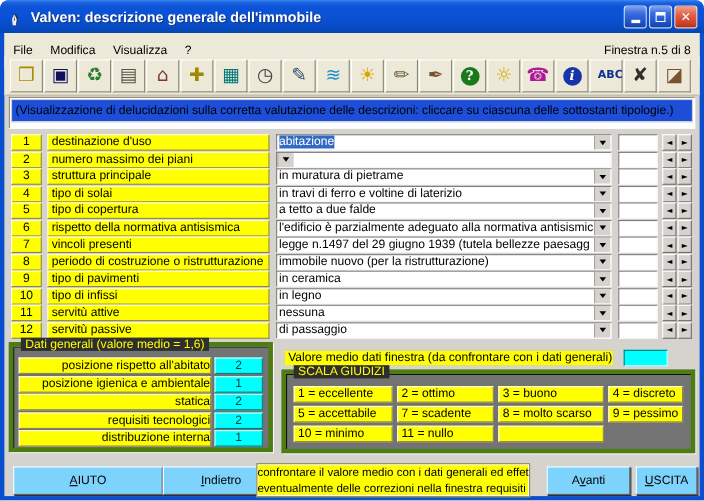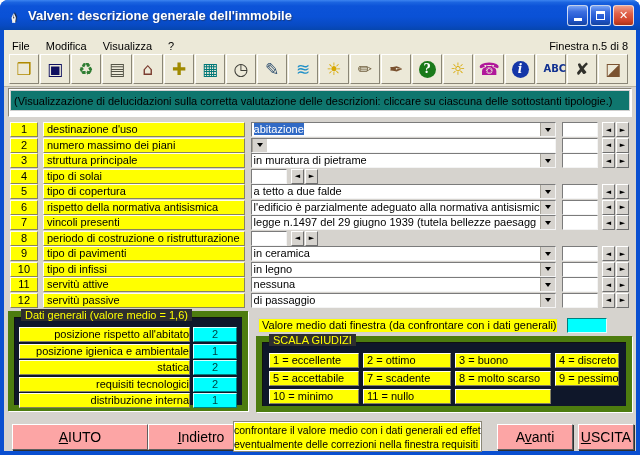--- a/index.html
+++ b/index.html
@@ -42,21 +42,21 @@
   .tglyph { font-family:"DejaVu Sans",sans-serif; font-size:17px; line-height:1; }
   .tglyph.small { font-size:10px; font-weight:bold; }
   .icon-circle-green, .icon-circle-blue { width:17px; height:17px; border-radius:50%;
     display:flex; align-items:center; justify-content:center; color:#fff !important;
     font-weight:bold; font-size:12px; font-family:"DejaVu Serif",serif; }
   .icon-circle-green { background:#1a7a1a; }
   .icon-circle-blue  { background:#1436a8; font-style:italic; }
 
   .banner { position:absolute; top:58px; left:4px; width:624px; height:29px; background:#fff;
     border:1px solid; border-color:#8a8676 #fff #fff #8a8676; padding:1px; }
-  .banner-label { background:#0f766e; height:21px; line-height:20px; padding-left:3px;
+  .banner-label { background:#1d4ed8; height:21px; line-height:20px; padding-left:3px;
     border:1px solid #d0d0d0; white-space:nowrap; overflow:hidden; }
 
   
   .rows { position:absolute; top:92px; left:6px; width:620px; }
   .row { display:flex; height:15px; margin-bottom:0.5px; align-items:stretch; }
   .numbox { width:28px; background:#ffff00; border:1px solid; border-color:#fffef0 #87835f #87835f #fffef0;
     text-align:center; line-height:13px; margin-right:5px; }
   .labelbox { width:202px; background:#ffff00; border:1px solid; border-color:#fffef0 #87835f #87835f #fffef0;
     padding-left:3px; line-height:13px; margin-right:6px; white-space:nowrap; overflow:hidden; cursor:pointer; }
   .combo { width:306px; background:#fff; border:1px solid; border-color:#7b7b7b #f4f4f4 #f4f4f4 #7b7b7b;
@@ -67,21 +67,21 @@
     display:flex; align-items:center; justify-content:center; cursor:pointer; }
   .tri { width:0; height:0; border-left:3.5px solid transparent; border-right:3.5px solid transparent;
     border-top:4px solid #000; }
   .minibox { width:36px; background:#fff; border:1px solid; border-color:#7b7b7b #f4f4f4 #f4f4f4 #7b7b7b;
     margin-right:4px; }
   .arrowbtn { width:13px; background:#d6d3ce; border:1px solid; border-color:#fff #6f6f6f #6f6f6f #fff;
     font-family:"DejaVu Sans",sans-serif; font-size:7px; line-height:12px; text-align:center;
     padding:0; cursor:pointer; margin-right:1px; }
 
   
-  .frame { position:absolute; background:#0f172a; border:6px solid #4d7c0f;
+  .frame { position:absolute; background:#737373; border:4px solid #4d7c0f;
     box-shadow:inset 1px 1px 0 #111, 1px 1px 0 #fff; }
   .frame-title { position:absolute; top:-8px; left:7px; background:#2e2e2e; color:#ffff00;
     padding:0 4px; font-size:11px; white-space:nowrap; }
 
   .dg { left:4px; top:281px; width:240px; height:100px; padding:10px 5px 4px 5px; }
   .dg-row { display:flex; height:15px; margin-bottom:1.5px; }
   .dg-label { flex:1; background:#ffff00; border:1px solid; border-color:#fffef0 #87835f #87835f #fffef0;
     text-align:right; line-height:13px; margin-right:3px; white-space:nowrap; overflow:hidden; }
   .dg-value { width:44px; background:#00ffff; border:1px solid; border-color:#d9ffff #00807f #00807f #d9ffff;
     text-align:center; line-height:13px; color:#003f3f; }
@@ -90,23 +90,23 @@
     border:1px solid #cfcfcf; line-height:13px; padding-left:3px; white-space:nowrap; overflow:hidden; }
   .vm-value { position:absolute; left:563px; top:288px; width:40px; height:15px; background:#00ffff;
     border:1px solid; border-color:#00807f #d9ffff #d9ffff #00807f; }
 
   .sg { left:252px; top:306px; width:376px; height:76px; padding:11px 7px 4px 7px; }
   .sg-grid { display:grid; grid-template-columns:90px 88px 96px 1fr; column-gap:4px; row-gap:3px; }
   .sg-cell { height:15px; background:#ffff00; border:1px solid; border-color:#fffef0 #87835f #87835f #fffef0;
     line-height:13px; padding-left:3px; white-space:nowrap; overflow:hidden; }
 
   
-  .fbtn { position:absolute; top:394px; height:26px; background:#fca5a5; border:1px solid;
+  .fbtn { position:absolute; top:394px; height:26px; background:#7dd3fc; border:1px solid;
     border-color:#fff #5f5f5f #5f5f5f #fff; box-shadow:1px 1px 0 #2f2f2f;
-    font-size:14px; text-align:center; line-height:24px; cursor:pointer; }
+    font-size:11px; text-align:center; line-height:24px; cursor:pointer; }
   .fbtn .key { text-decoration:underline; }
   .note { position:absolute; left:229px; top:391px; width:249px; height:31px; background:#ffff00;
     border:1px solid #8a8676; box-shadow:inset 0 0 0 1px #fff; font-size:10.5px; line-height:14px;
     text-align:center; padding-top:1px; white-space:nowrap; overflow:hidden; }
 </style>
 </head>
 <body>
 
 <div class="window">
 
@@ -238,20 +238,26 @@
               <i class="tri"></i>
             </span>
           </div>
         <div class="minibox"></div>
         <button class="arrowbtn">◄</button>
         <button class="arrowbtn">►</button>
       </div>
       <div class="row">
         <div class="numbox">4</div>
         <div class="labelbox">tipo di solai</div>
+        <div class="combo">
+            <span class="combo-text">in travi di ferro e voltine di laterizio</span>
+            <span class="combo-btn">
+              <i class="tri"></i>
+            </span>
+          </div>
         <div class="minibox"></div>
         <button class="arrowbtn">◄</button>
         <button class="arrowbtn">►</button>
       </div>
       <div class="row">
         <div class="numbox">5</div>
         <div class="labelbox">tipo di copertura</div>
         <div class="combo">
             <span class="combo-text">a tetto a due falde</span>
             <span class="combo-btn">
@@ -284,20 +290,26 @@
               <i class="tri"></i>
             </span>
           </div>
         <div class="minibox"></div>
         <button class="arrowbtn">◄</button>
         <button class="arrowbtn">►</button>
       </div>
       <div class="row">
         <div class="numbox">8</div>
         <div class="labelbox">periodo di costruzione o ristrutturazione</div>
+        <div class="combo">
+            <span class="combo-text">immobile nuovo (per la ristrutturazione)</span>
+            <span class="combo-btn">
+              <i class="tri"></i>
+            </span>
+          </div>
         <div class="minibox"></div>
         <button class="arrowbtn">◄</button>
         <button class="arrowbtn">►</button>
       </div>
       <div class="row">
         <div class="numbox">9</div>
         <div class="labelbox">tipo di pavimenti</div>
         <div class="combo">
             <span class="combo-text">in ceramica</span>
             <span class="combo-btn">

